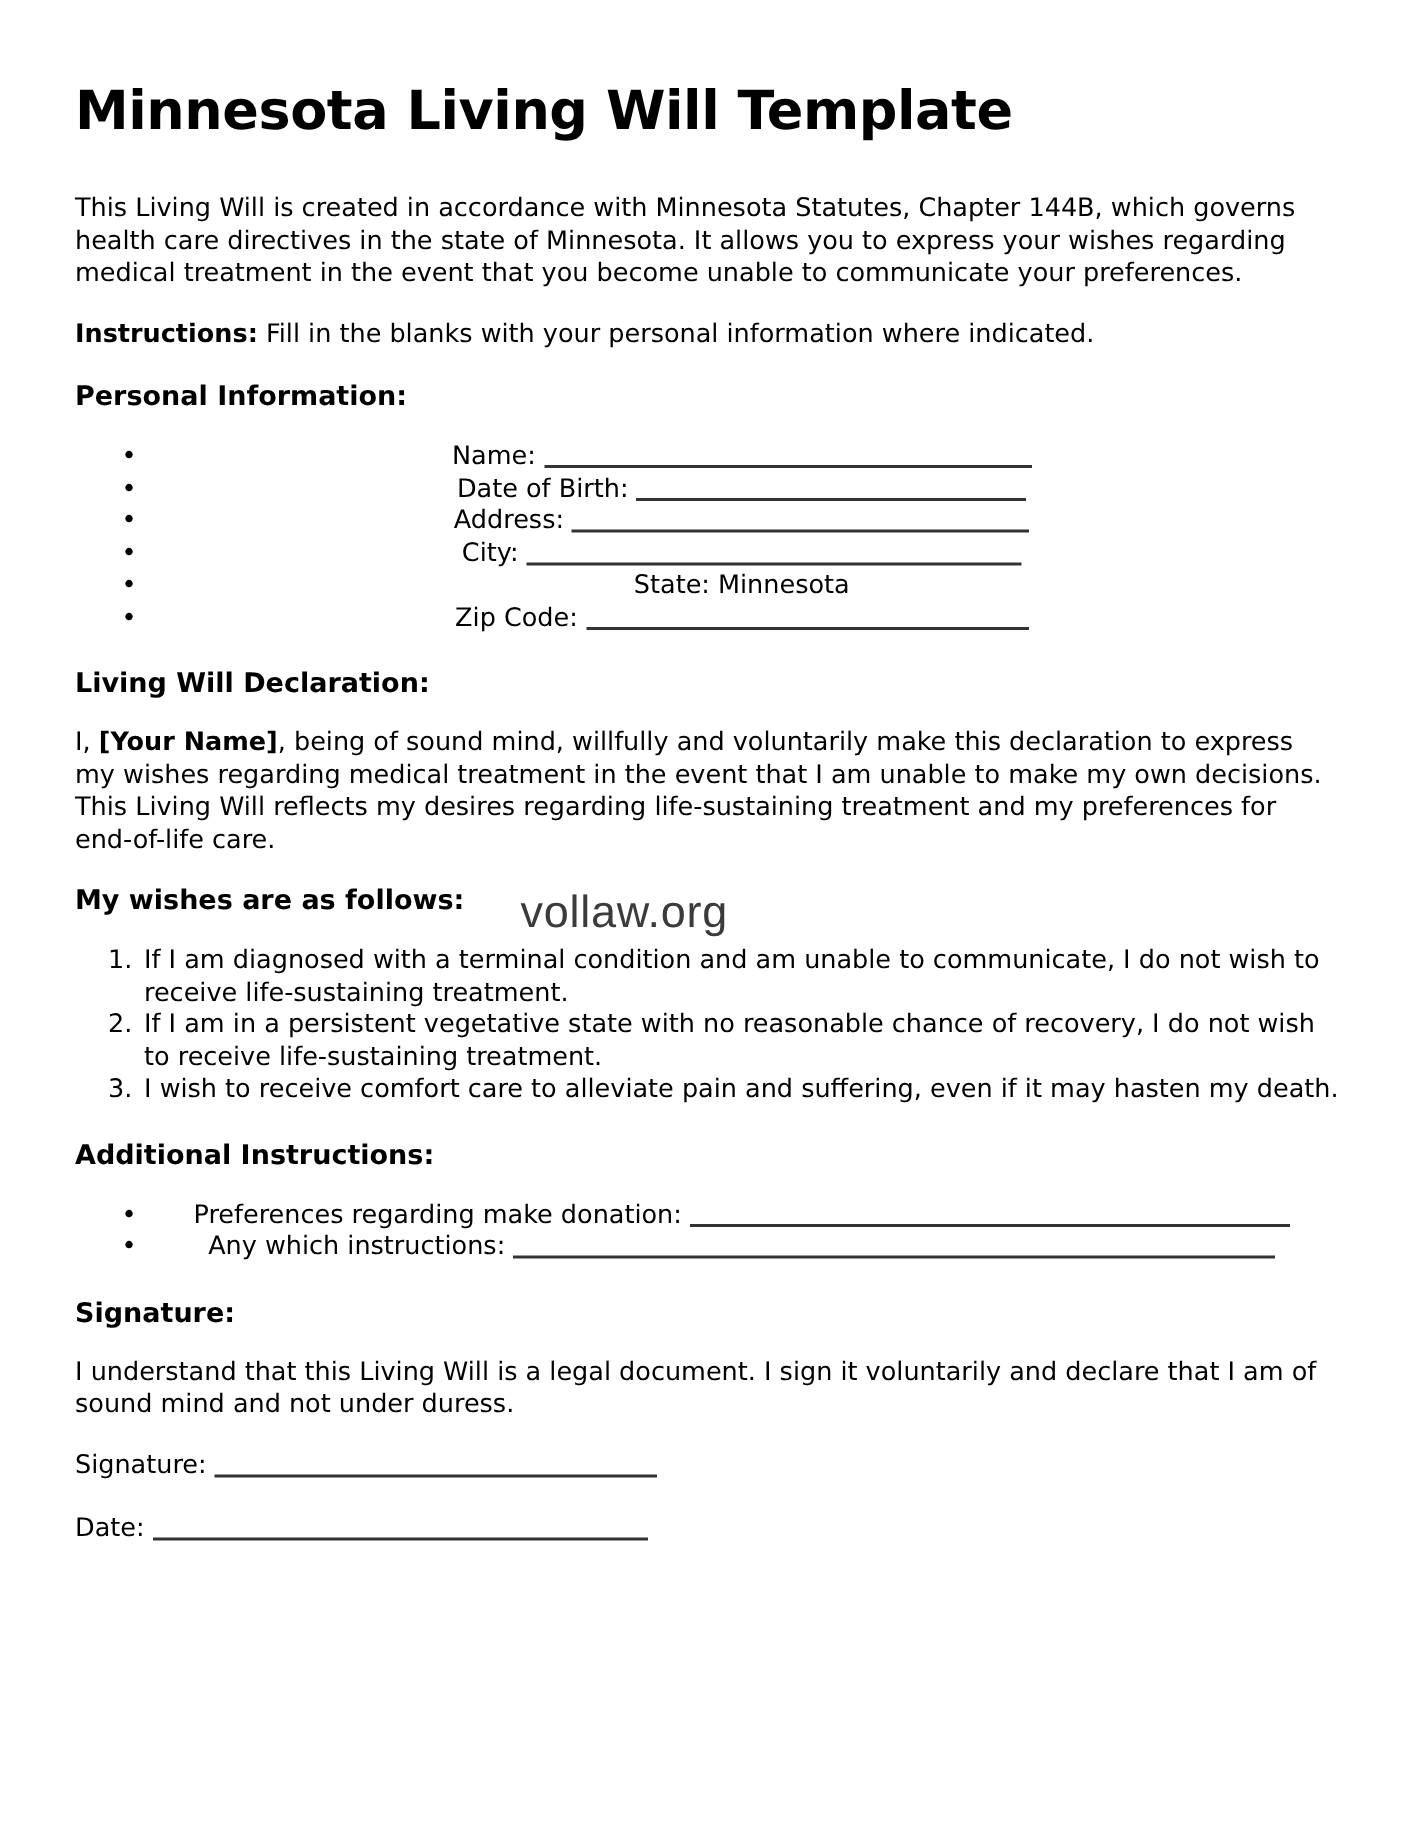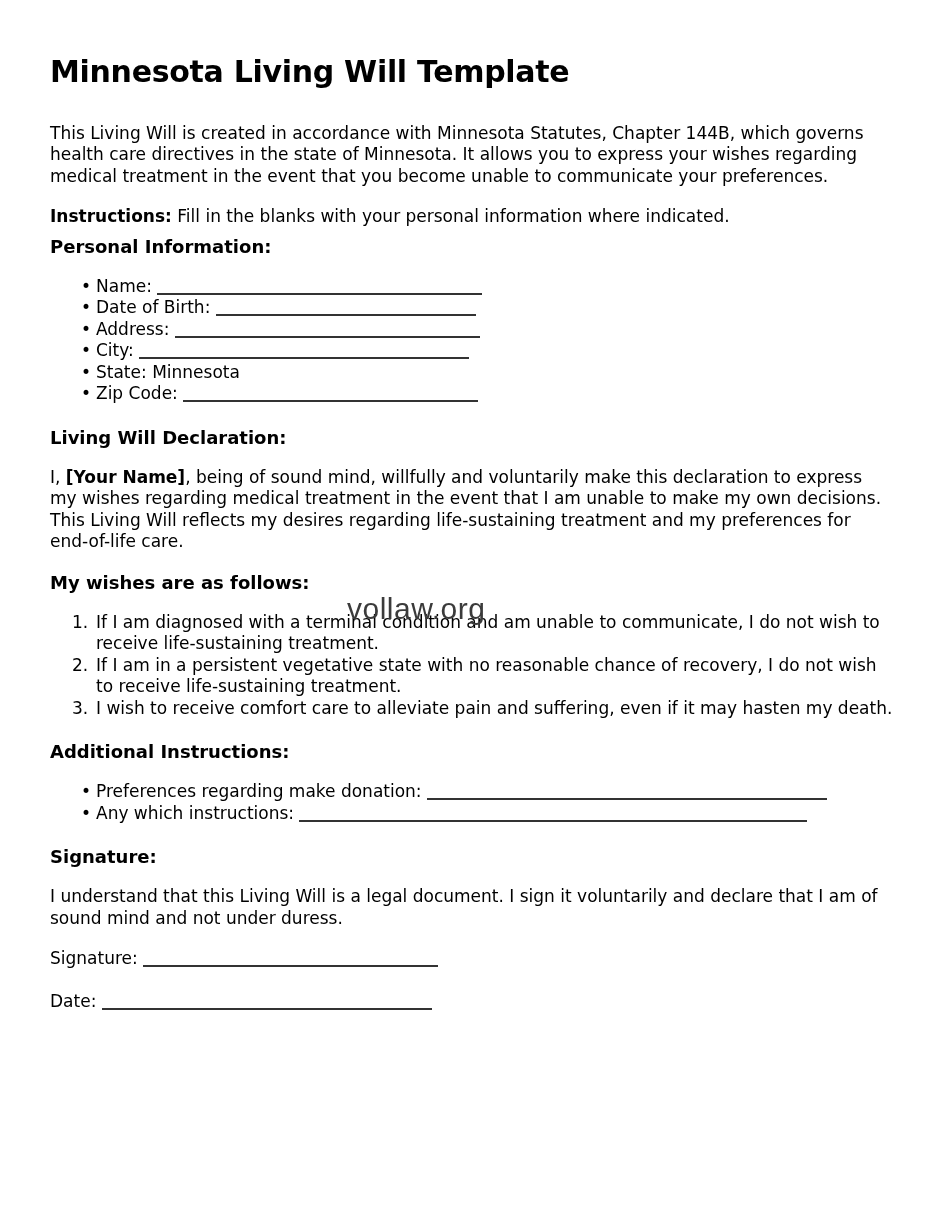--- a/index.html
+++ b/index.html
@@ -17,51 +17,52 @@
     -webkit-font-smoothing: antialiased;
   }
   .page {
     position: relative;
     padding: 55px 50px 0 50px;
     box-sizing: border-box;
     width: 943px;
   }
 
   h1.doc-title {
-    font-size: 30px;
+    font-size: 36px;
     font-weight: bold;
     line-height: 1.12;
     margin: 0 0 34px 0;
     letter-spacing: -0.3px;
     font-family: "DejaVu Sans", "Liberation Sans", sans-serif;
   }
 
   p.para {
     font-size: 17px;
     line-height: 21.5px;
     margin: 0 0 19px 0;
     max-width: 845px;
     font-family: "DejaVu Sans", "Liberation Sans", sans-serif;
   }
-  p.para.tight { margin-bottom: 8px; }
+  p.para.tight { margin-bottom: 20px; }
 
   h2.section {
     font-size: 18px;
     font-weight: bold;
     line-height: 22px;
     margin: 0 0 18px 0;
     font-family: "DejaVu Sans", "Liberation Sans", sans-serif;
   }
 
   strong.inline-bold { font-weight: bold; }
 
   ul.bullets {
     list-style: none;
     margin: 0 0 22px 0;
     padding: 0;
+    text-align: center;
   }
   ul.bullets > li {
     position: relative;
     padding-left: 46px;
     font-size: 17px;
     line-height: 21.5px;
     margin: 0;
     white-space: nowrap;
   }
   ul.bullets > li::before {

